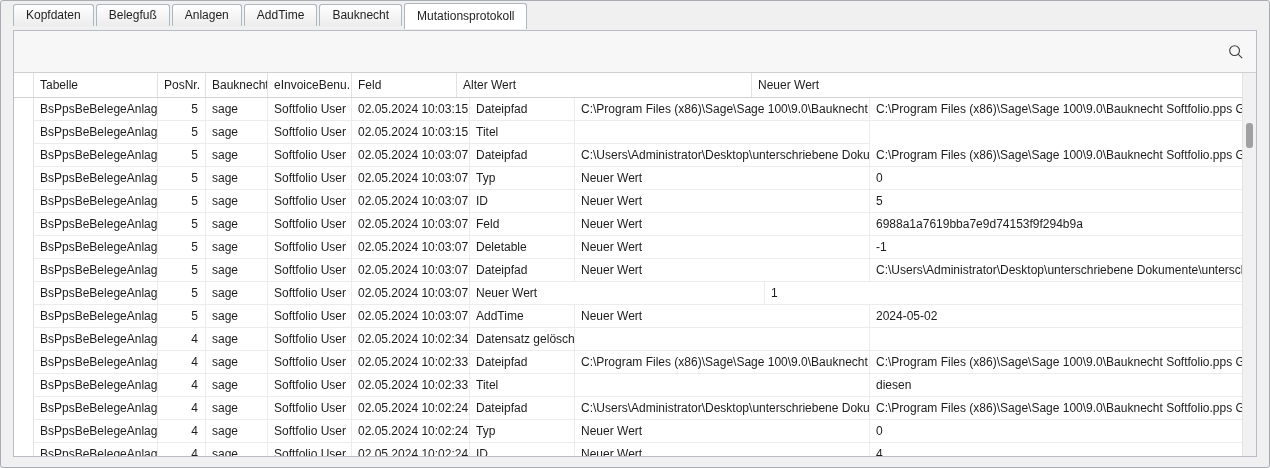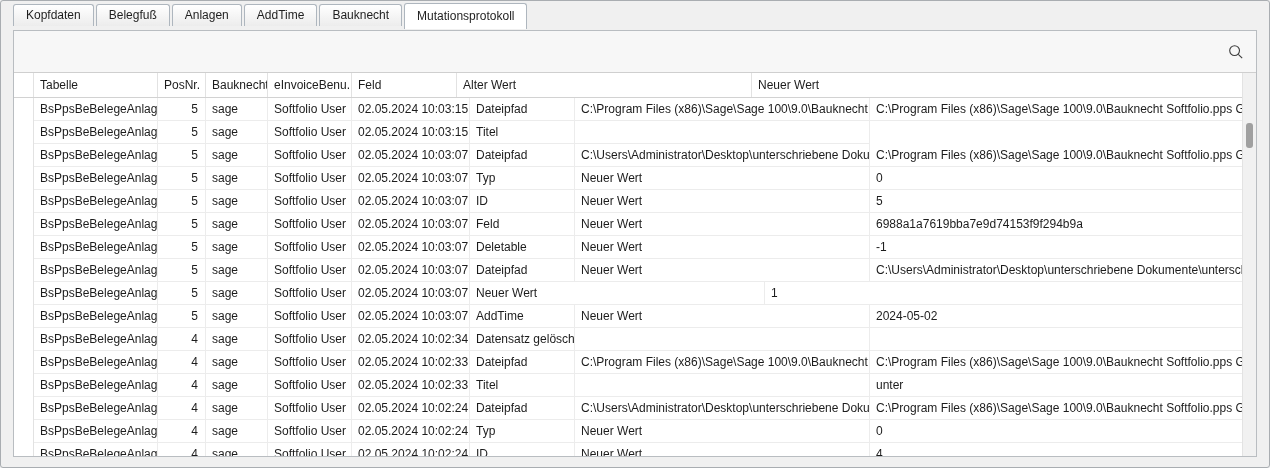--- a/index.html
+++ b/index.html
@@ -249,21 +249,21 @@
         </div>
         <div class="row">
           <div class="cell indicator" style="width: 20px;"></div>
           <div class="cell" style="width: 124px;">BsPpsBeBelegeAnlagen</div>
           <div class="cell align-right" style="width: 48px;">4</div>
           <div class="cell" style="width: 62px;">sage</div>
           <div class="cell" style="width: 84px;">Softfolio User</div>
           <div class="cell" style="width: 118px;">02.05.2024 10:02:33</div>
           <div class="cell" style="width: 105px;">Titel</div>
           <div class="cell" style="width: 295px;"></div>
-          <div class="cell flex">unter</div>
+          <div class="cell flex">diesen</div>
         </div>
         <div class="row">
           <div class="cell indicator" style="width: 20px;"></div>
           <div class="cell" style="width: 124px;">BsPpsBeBelegeAnlagen</div>
           <div class="cell align-right" style="width: 48px;">4</div>
           <div class="cell" style="width: 62px;">sage</div>
           <div class="cell" style="width: 84px;">Softfolio User</div>
           <div class="cell" style="width: 118px;">02.05.2024 10:02:24</div>
           <div class="cell" style="width: 105px;">Dateipfad</div>
           <div class="cell" style="width: 295px;">C:\Users\Administrator\Desktop\unterschriebene Dokume...</div>

